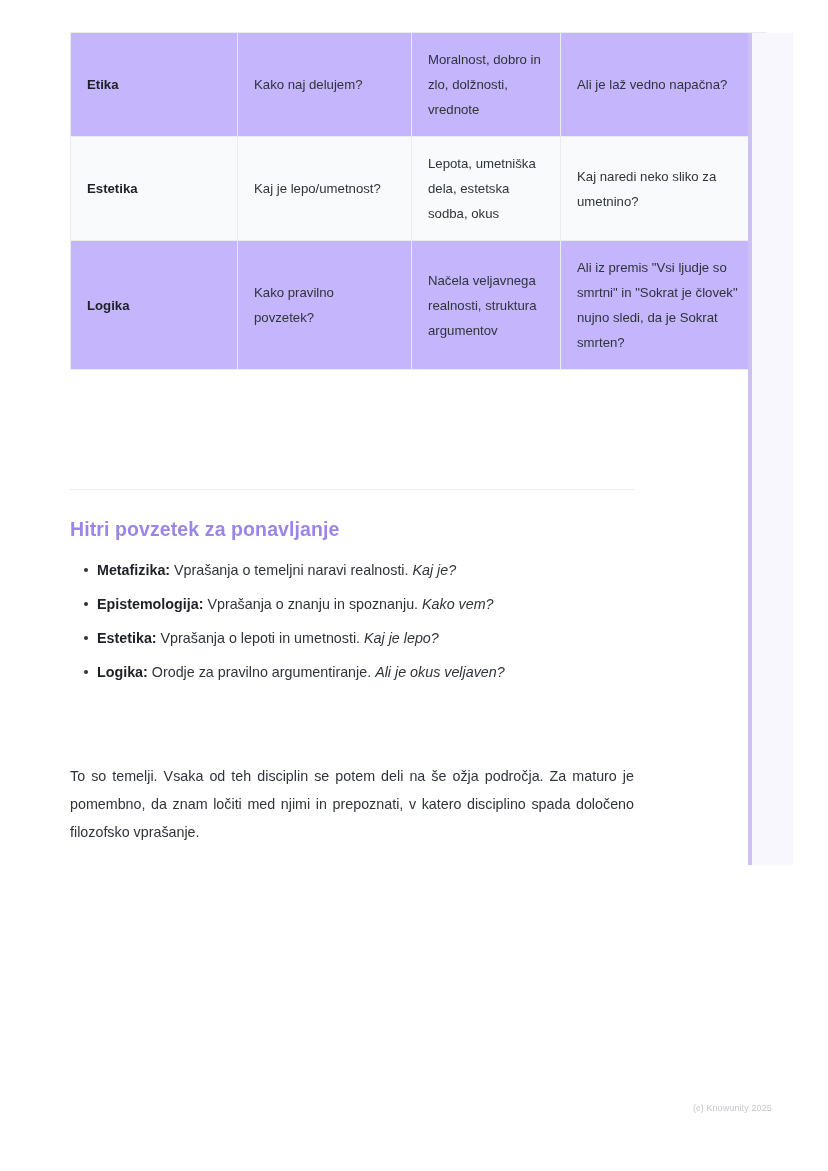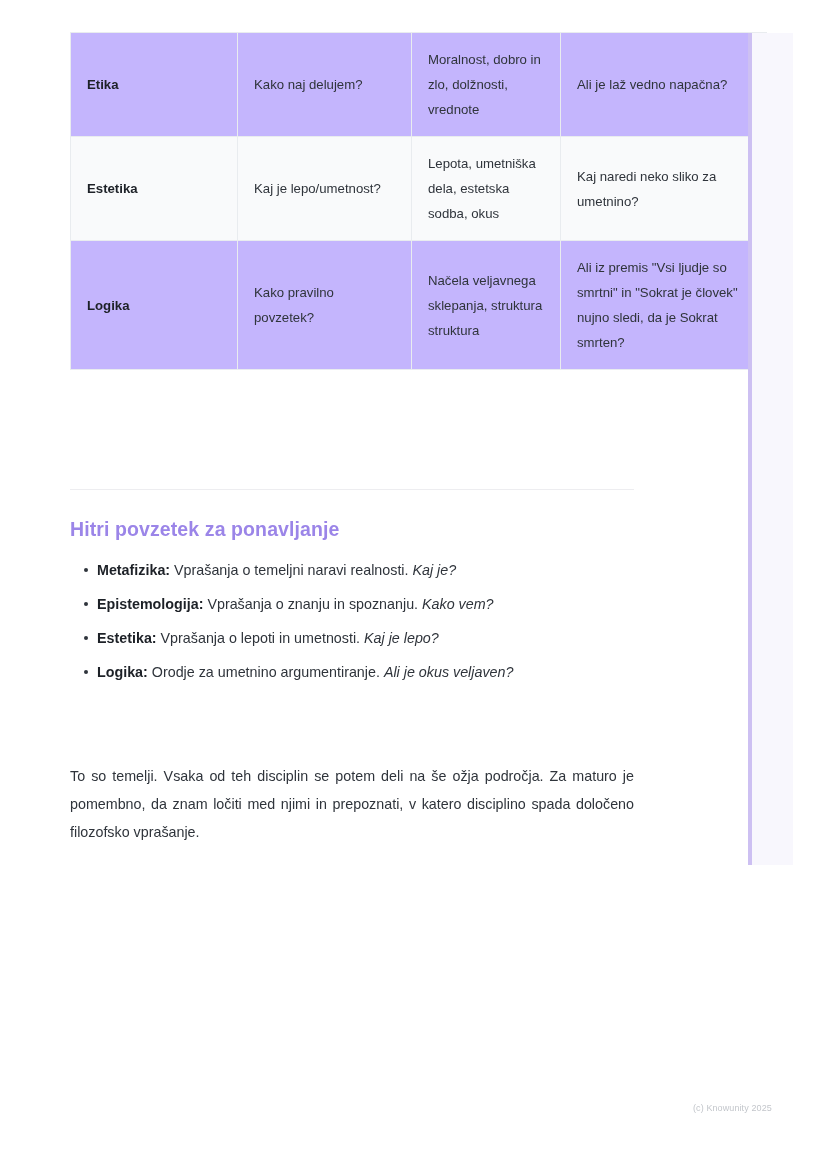--- a/index.html
+++ b/index.html
@@ -173,21 +173,21 @@
         <tr class="alt">
           <td class="col-term">Estetika</td>
           <td class="col-q">Kaj je lepo/umetnost?</td>
           <td class="col-topics">Lepota, umetniška dela, estetska sodba, okus</td>
           <td class="col-example">Kaj naredi neko sliko za umetnino?</td>
         </tr>
 
         <tr>
           <td class="col-term">Logika</td>
           <td class="col-q">Kako pravilno povzetek?</td>
-          <td class="col-topics">Načela veljavnega sklepanja, struktura struktura</td>
+          <td class="col-topics">Načela veljavnega realnosti, struktura argumentov</td>
           <td class="col-example">Ali iz premis "Vsi ljudje so smrtni" in "Sokrat je človek" nujno sledi, da je Sokrat smrten?</td>
         </tr>
 
       </tbody>
     </table>
   </div>
 
   <div class="divider"></div>
 
   <div class="section-heading">Hitri povzetek za ponavljanje</div>
@@ -200,21 +200,21 @@
     <li>
       <span class="bullet"></span>
       <span class="term">Epistemologija:</span><span> Vprašanja o znanju in spoznanju. </span><span class="qitalic">Kako vem?</span>
     </li>
     <li>
       <span class="bullet"></span>
       <span class="term">Estetika:</span><span> Vprašanja o lepoti in umetnosti. </span><span class="qitalic">Kaj je lepo?</span>
     </li>
     <li>
       <span class="bullet"></span>
-      <span class="term">Logika:</span><span> Orodje za umetnino argumentiranje. </span><span class="qitalic">Ali je okus veljaven?</span>
+      <span class="term">Logika:</span><span> Orodje za pravilno argumentiranje. </span><span class="qitalic">Ali je okus veljaven?</span>
     </li>
   </ul>
 
   <p class="closing-para">To so temelji. Vsaka od teh disciplin se potem deli na še ožja področja. Za maturo je pomembno, da znam ločiti med njimi in prepoznati, v katero disciplino spada določeno filozofsko vprašanje.</p>
 
   <div class="side-strip"></div>
 
   <div class="footer-credit">(c) Knowunity 2025</div>
 
 </div>

